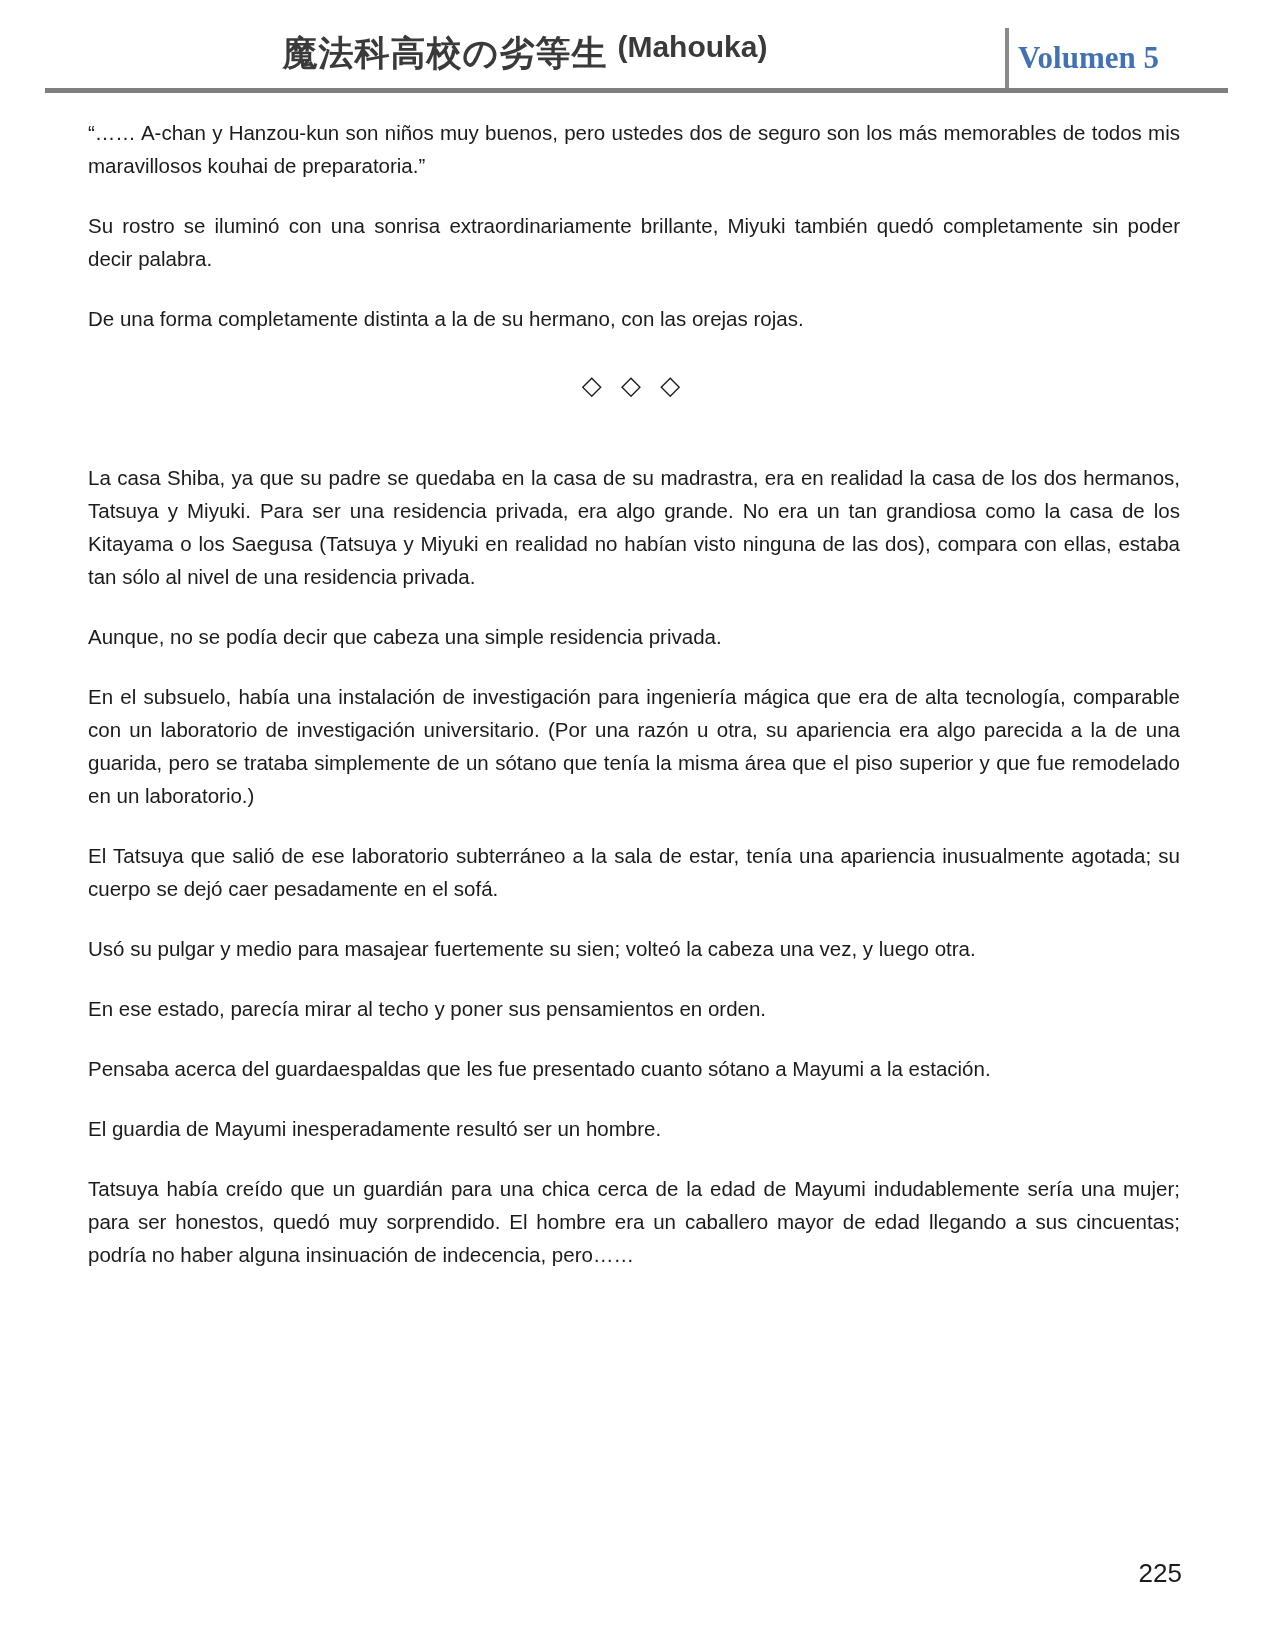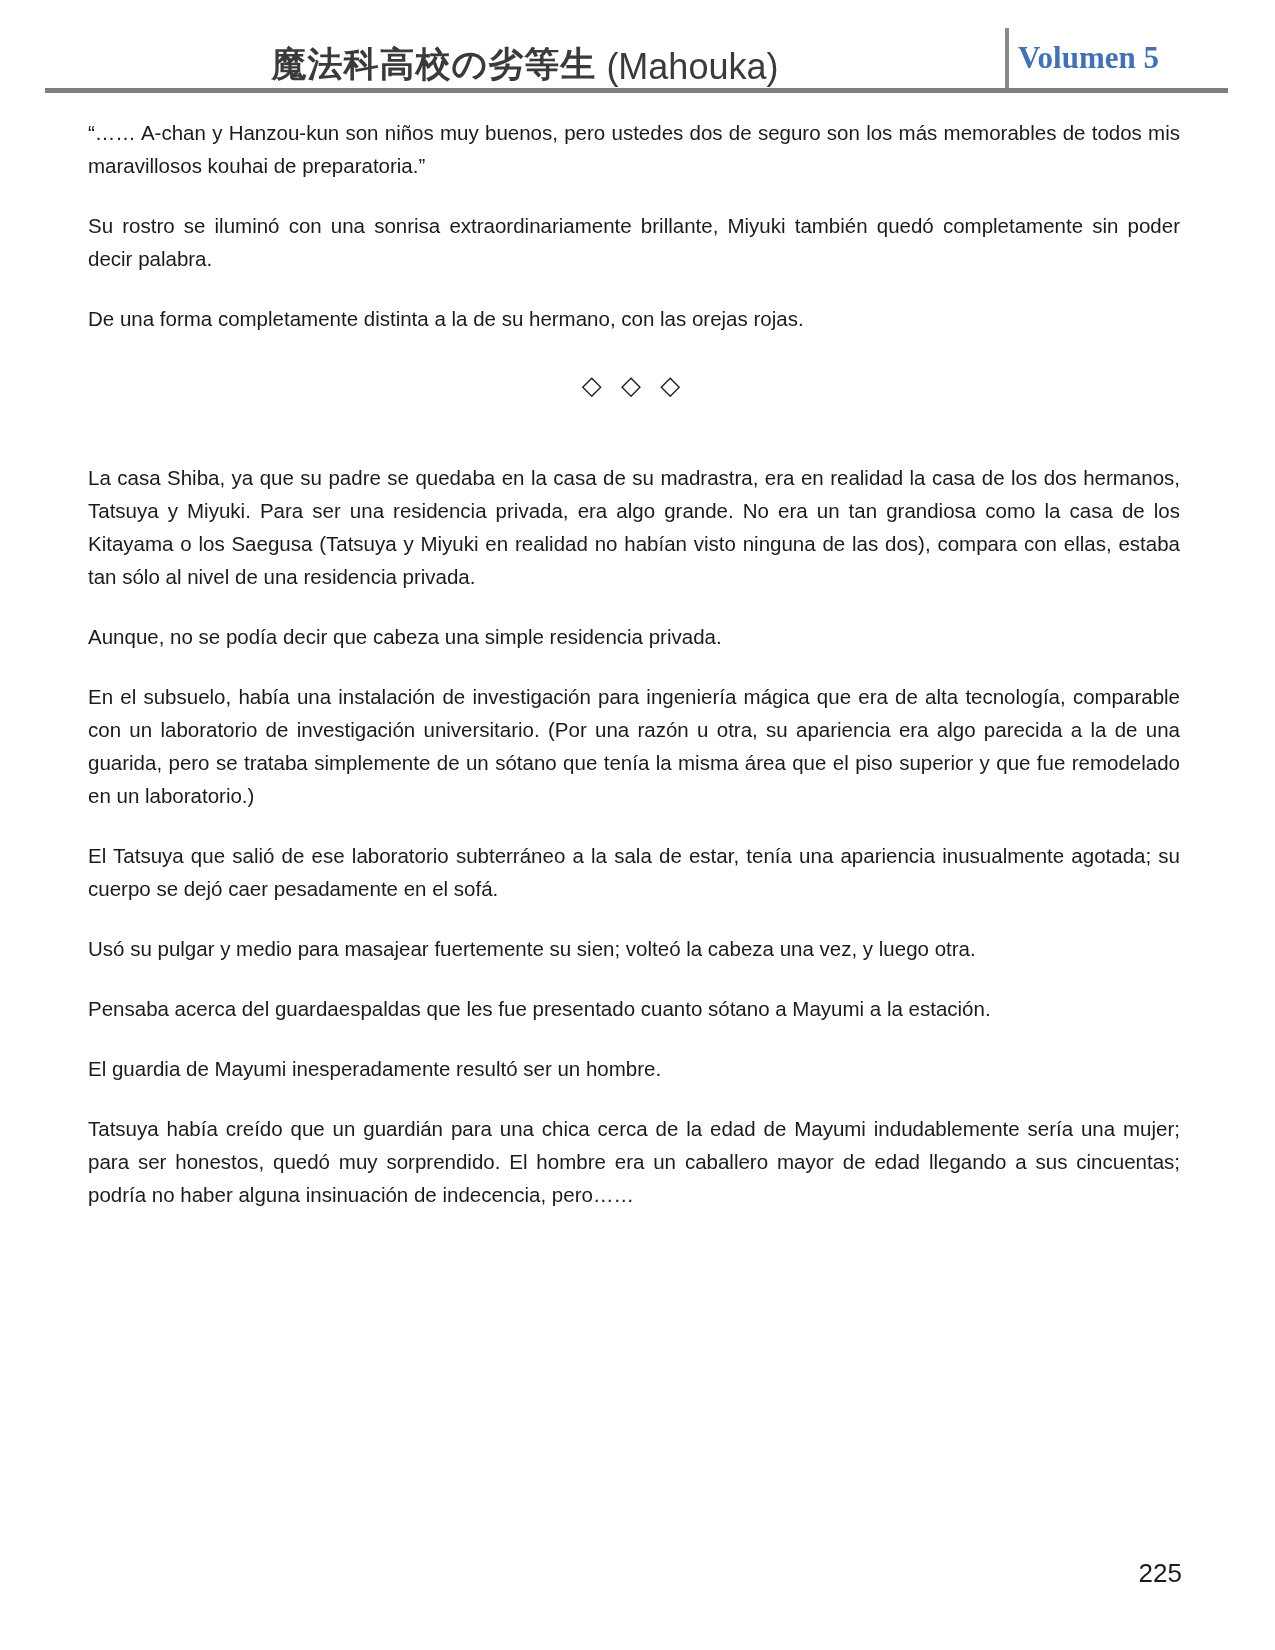--- a/index.html
+++ b/index.html
@@ -17,35 +17,35 @@
   }
 
   
   .header-title {
     position: absolute;
     left: 45px;
     top: 30px;
     width: 960px;
     height: 58px;
     display: flex;
-    align-items: flex-end;
+    align-items: flex-start;
     justify-content: center;
     white-space: nowrap;
   }
   .title-jp {
     font-family: "DejaVu Serif", "Liberation Serif", serif;
     font-size: 35px;
     font-weight: bold;
     color: #3a3a3a;
     letter-spacing: 1px;
   }
   .title-en {
     font-family: "Liberation Sans", sans-serif;
-    font-size: 36px;
-    font-weight: normal;
+    font-size: 30px;
+    font-weight: bold;
     color: #3a3a3a;
     margin-left: 10px;
   }
   .volume {
     position: absolute;
     left: 1005px;
     top: 28px;
     right: 42px;
     height: 60px;
     border-left: 4px solid #8a8a8a;
@@ -119,20 +119,21 @@
     <p>Su rostro se iluminó con una sonrisa extraordinariamente brillante, Miyuki también quedó completamente sin poder decir palabra.</p>
     <p>De una forma completamente distinta a la de su hermano, con las orejas rojas.</p>
 
     <div class="separator">◇ ◇ ◇</div>
 
     <p>La casa Shiba, ya que su padre se quedaba en la casa de su madrastra, era en realidad la casa de los dos hermanos, Tatsuya y Miyuki. Para ser una residencia privada, era algo grande. No era un tan grandiosa como la casa de los Kitayama o los Saegusa (Tatsuya y Miyuki en realidad no habían visto ninguna de las dos), compara con ellas, estaba tan sólo al nivel de una residencia privada.</p>
     <p>Aunque, no se podía decir que cabeza una simple residencia privada.</p>
     <p>En el subsuelo, había una instalación de investigación para ingeniería mágica que era de alta tecnología, comparable con un laboratorio de investigación universitario. (Por una razón u otra, su apariencia era algo parecida a la de una guarida, pero se trataba simplemente de un sótano que tenía la misma área que el piso superior y que fue remodelado en un laboratorio.)</p>
     <p>El Tatsuya que salió de ese laboratorio subterráneo a la sala de estar, tenía una apariencia inusualmente agotada; su cuerpo se dejó caer pesadamente en el sofá.</p>
     <p>Usó su pulgar y medio para masajear fuertemente su sien; volteó la cabeza una vez, y luego otra.</p>
+    <p>En ese estado, parecía mirar al techo y poner sus pensamientos en orden.</p>
     <p>Pensaba acerca del guardaespaldas que les fue presentado cuanto sótano a Mayumi a la estación.</p>
     <p>El guardia de Mayumi inesperadamente resultó ser un hombre.</p>
     <p>Tatsuya había creído que un guardián para una chica cerca de la edad de Mayumi indudablemente sería una mujer; para ser honestos, quedó muy sorprendido. El hombre era un caballero mayor de edad llegando a sus cincuentas; podría no haber alguna insinuación de indecencia, pero……</p>
   </main>
 
   <footer>
     <div class="page-number">225</div>
   </footer>
 
 </div>

